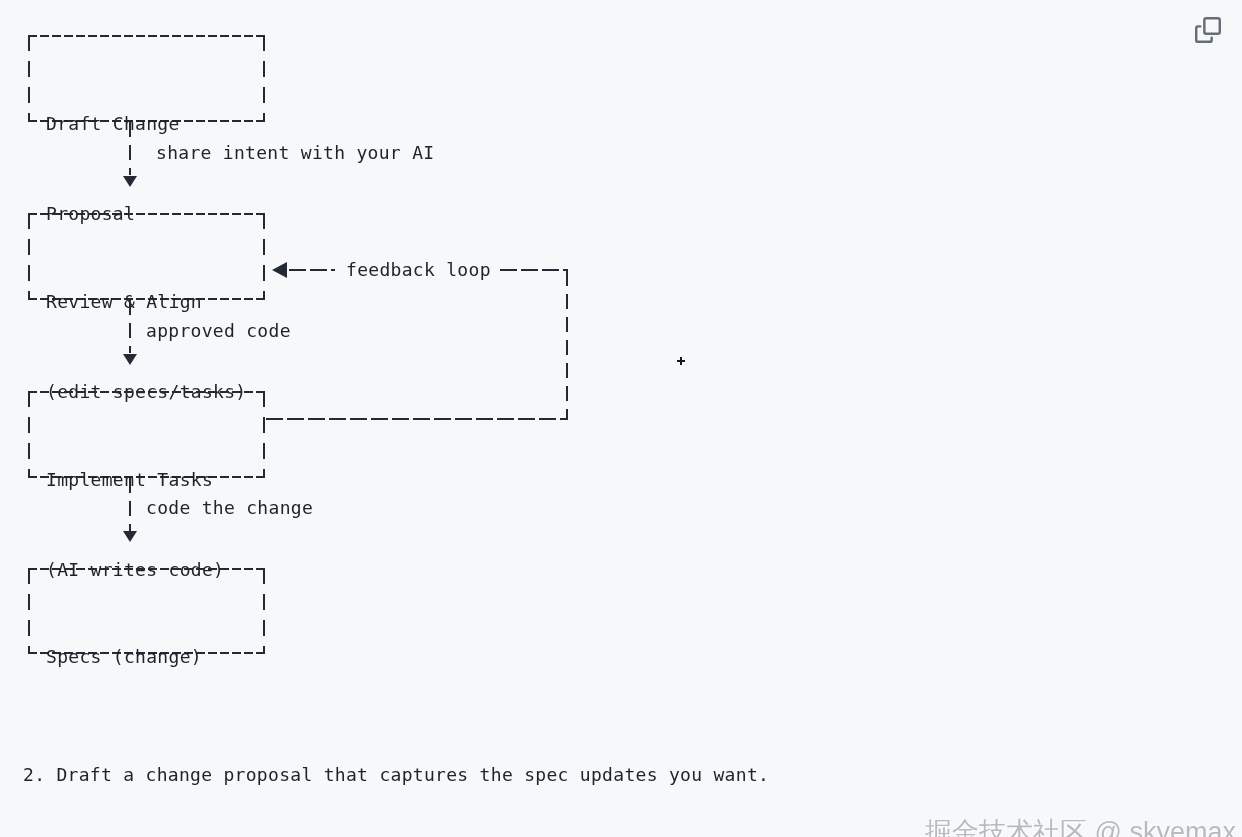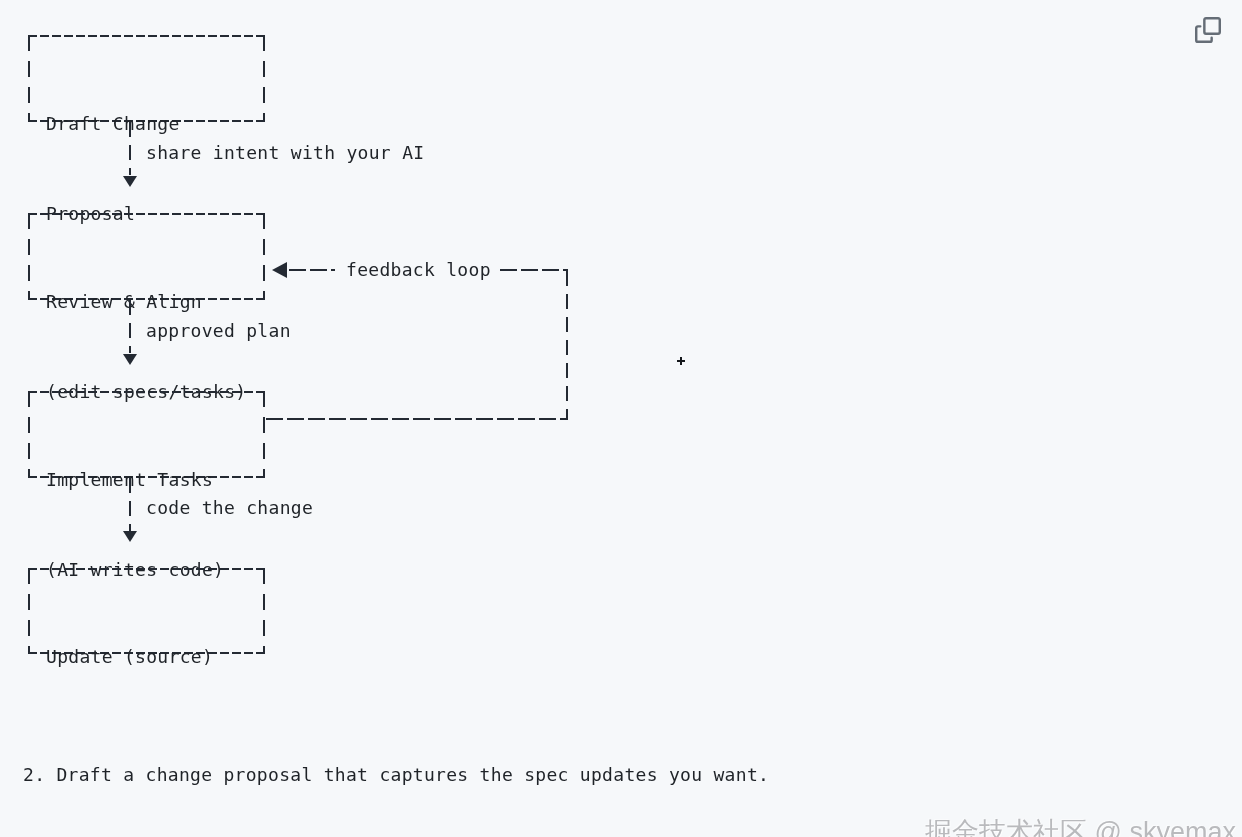--- a/index.html
+++ b/index.html
@@ -83,50 +83,50 @@
 </button>
 
 <div>
 
   <div class="box mono" style="top:35px;">
     <span class="bl">Draft Change</span>
     <span class="bl">Proposal</span>
   </div>
 
   <div class="v-dash" style="left:129px;top:122px;height:53px;"></div>
-  <div class="elabel mono" style="left:146px;top:138px;">share intent with your AI</div>
+  <div class="elabel mono" style="left:156px;top:138px;">share intent with your AI</div>
   <div class="arr-down" style="left:123px;top:176px;"></div>
 
   <div class="box mono" style="top:213px;">
     <span class="bl">Review &amp; Align</span>
     <span class="bl">(edit specs/tasks)</span>
   </div>
 
   <div class="arr-left" style="left:272px;top:262px;"></div>
   <div class="h-dash" style="left:289px;top:269px;width:46px;"></div>
   <div class="elabel mono" style="left:346px;top:255px;">feedback loop</div>
   <div class="h-dash" style="left:500px;top:269px;width:68px;"></div>
   <div class="v-dash" style="left:566px;top:271px;height:148px;"></div>
   <div class="h-dash" style="left:266px;top:418px;width:302px;"></div>
 
   <div class="v-dash" style="left:129px;top:300px;height:53px;"></div>
-  <div class="elabel mono" style="left:146px;top:316px;">approved plan</div>
+  <div class="elabel mono" style="left:146px;top:316px;">approved code</div>
   <div class="arr-down" style="left:123px;top:354px;"></div>
 
   <div class="box mono" style="top:391px;">
     <span class="bl">Implement Tasks</span>
     <span class="bl">(AI writes code)</span>
   </div>
 
   <div class="v-dash" style="left:129px;top:478px;height:53px;"></div>
   <div class="elabel mono" style="left:146px;top:493px;">code the change</div>
   <div class="arr-down" style="left:123px;top:531px;"></div>
 
   <div class="box mono" style="top:568px;height:86px;">
-    <span class="bl">Update (source)</span>
+    <span class="bl">Specs (change)</span>
   </div>
 
 </div>
 
 <div class="steps mono">
   <div>2. Draft a change proposal that captures the spec updates you want.</div>
   
   
   
 </div>

